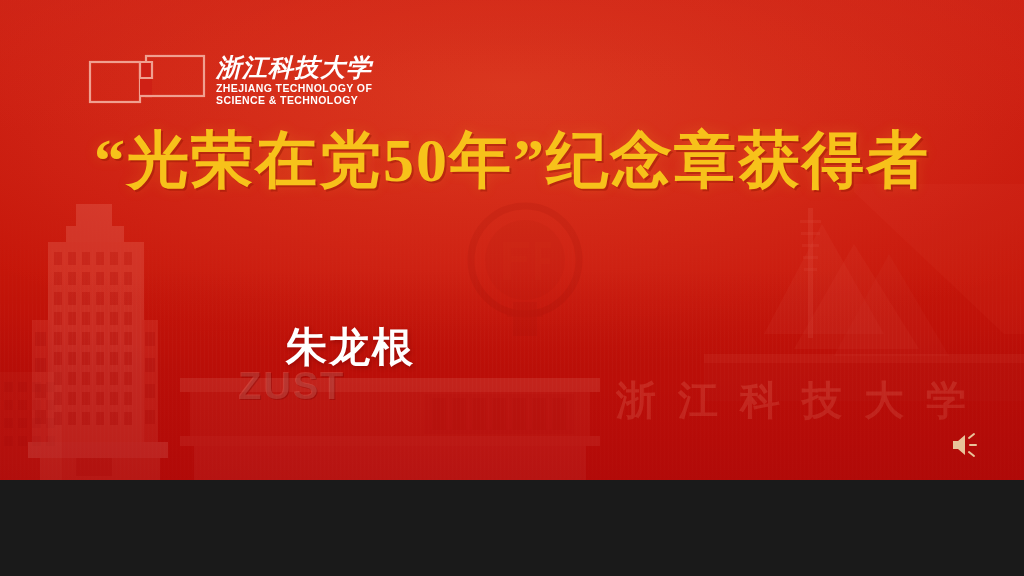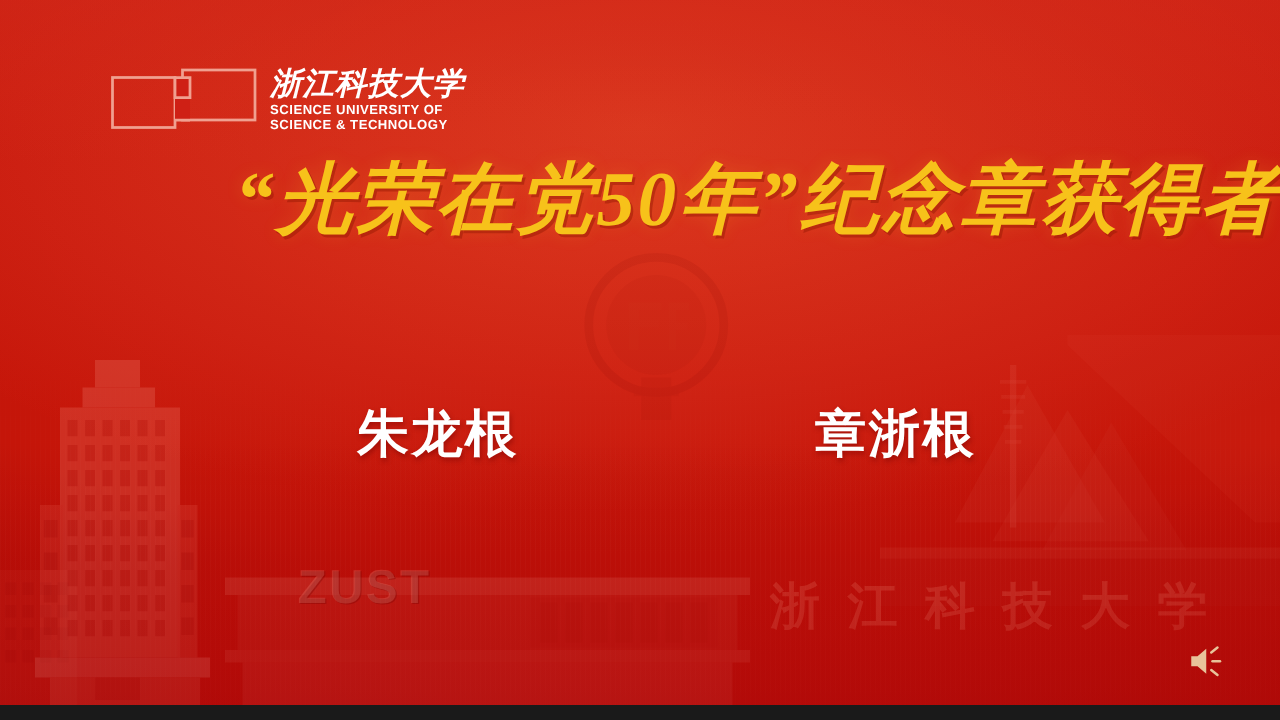--- a/index.html
+++ b/index.html
@@ -4,21 +4,21 @@
 <title>Slide</title>
 <style>
   html, body {
     margin: 0;
     padding: 0;
     background: #1a1a1a;
   }
   #slide {
     position: relative;
     width: 1024px;
-    height: 564px;
+    height: 480px;
     overflow: hidden;
     font-family: "Liberation Sans", sans-serif;
     background: #b91c1c;
   }
 
   
   .bg-base {
     position: absolute;
     inset: 0;
     background:
@@ -181,32 +181,31 @@
     white-space: nowrap;
   }
   .logo-en1 { margin-bottom: 2px; }
 
   
   .title {
     position: absolute;
     left: 0;
     right: 0;
     top: 128px;
-    text-align: right;
+    text-align: center;
     font-family: "Liberation Serif", serif;
     font-weight: 700;
     font-size: 62px;
     line-height: 1.05;
     color: #f7c21a;
     letter-spacing: 2px;
     white-space: nowrap;
     text-shadow:
       2px 2px 0 rgba(140,20,0,0.40),
       0 0 14px rgba(255,200,40,0.18);
-    font-style: italic;
   }
 
   
   .names {
     position: absolute;
     left: 230px;
     top: 278px;
     width: 580px;
   }
   .name-row {
@@ -415,33 +414,32 @@
       <svg viewBox="0 0 118 52">
         <rect x="2" y="8" width="50" height="40" fill="none" stroke="#f0a090" stroke-width="2.2"></rect>
         <rect x="58" y="2" width="58" height="40" fill="none" stroke="#f0a090" stroke-width="2.2"></rect>
         <rect x="52" y="8" width="12" height="34" fill="#cf2015"></rect>
         <path d="M52 8 L64 8 L64 24 L52 24 Z" fill="none" stroke="#f0a090" stroke-width="2.2"></path>
         <line x1="52" y1="42" x2="64" y2="42" stroke="#f0a090" stroke-width="2.2"></line>
       </svg>
     </div>
     <div class="logo-text">
       <div class="logo-cn">浙江科技大学</div>
-      <div class="logo-en1">SCIENCE UNIVERSITY OF</div>
+      <div class="logo-en1">ZHEJIANG TECHNOLOGY OF</div>
       <div class="logo-en2">SCIENCE &amp; TECHNOLOGY</div>
     </div>
   </div>
 
   <div class="title">“光荣在党50年”纪念章获得者</div>
 
   <div class="names">
     <div class="name-row">
     </div>
     <div class="name-row">
       <div class="name-cell col-a">朱龙根</div>
-      <div class="name-cell col-b">章浙根</div>
     </div>
   </div>
 
   <div class="audio-icon">
     <svg viewBox="0 0 30 26">
       <path d="M3 9 L8 9 L15 3 L15 23 L8 17 L3 17 Z" fill="#e8c39a"></path>
       <path d="M19 6 L24 2" stroke="#e8c39a" stroke-width="2" stroke-linecap="round"></path>
       <path d="M20 13 L26 13" stroke="#e8c39a" stroke-width="2" stroke-linecap="round"></path>
       <path d="M19 20 L24 24" stroke="#e8c39a" stroke-width="2" stroke-linecap="round"></path>
     </svg>

